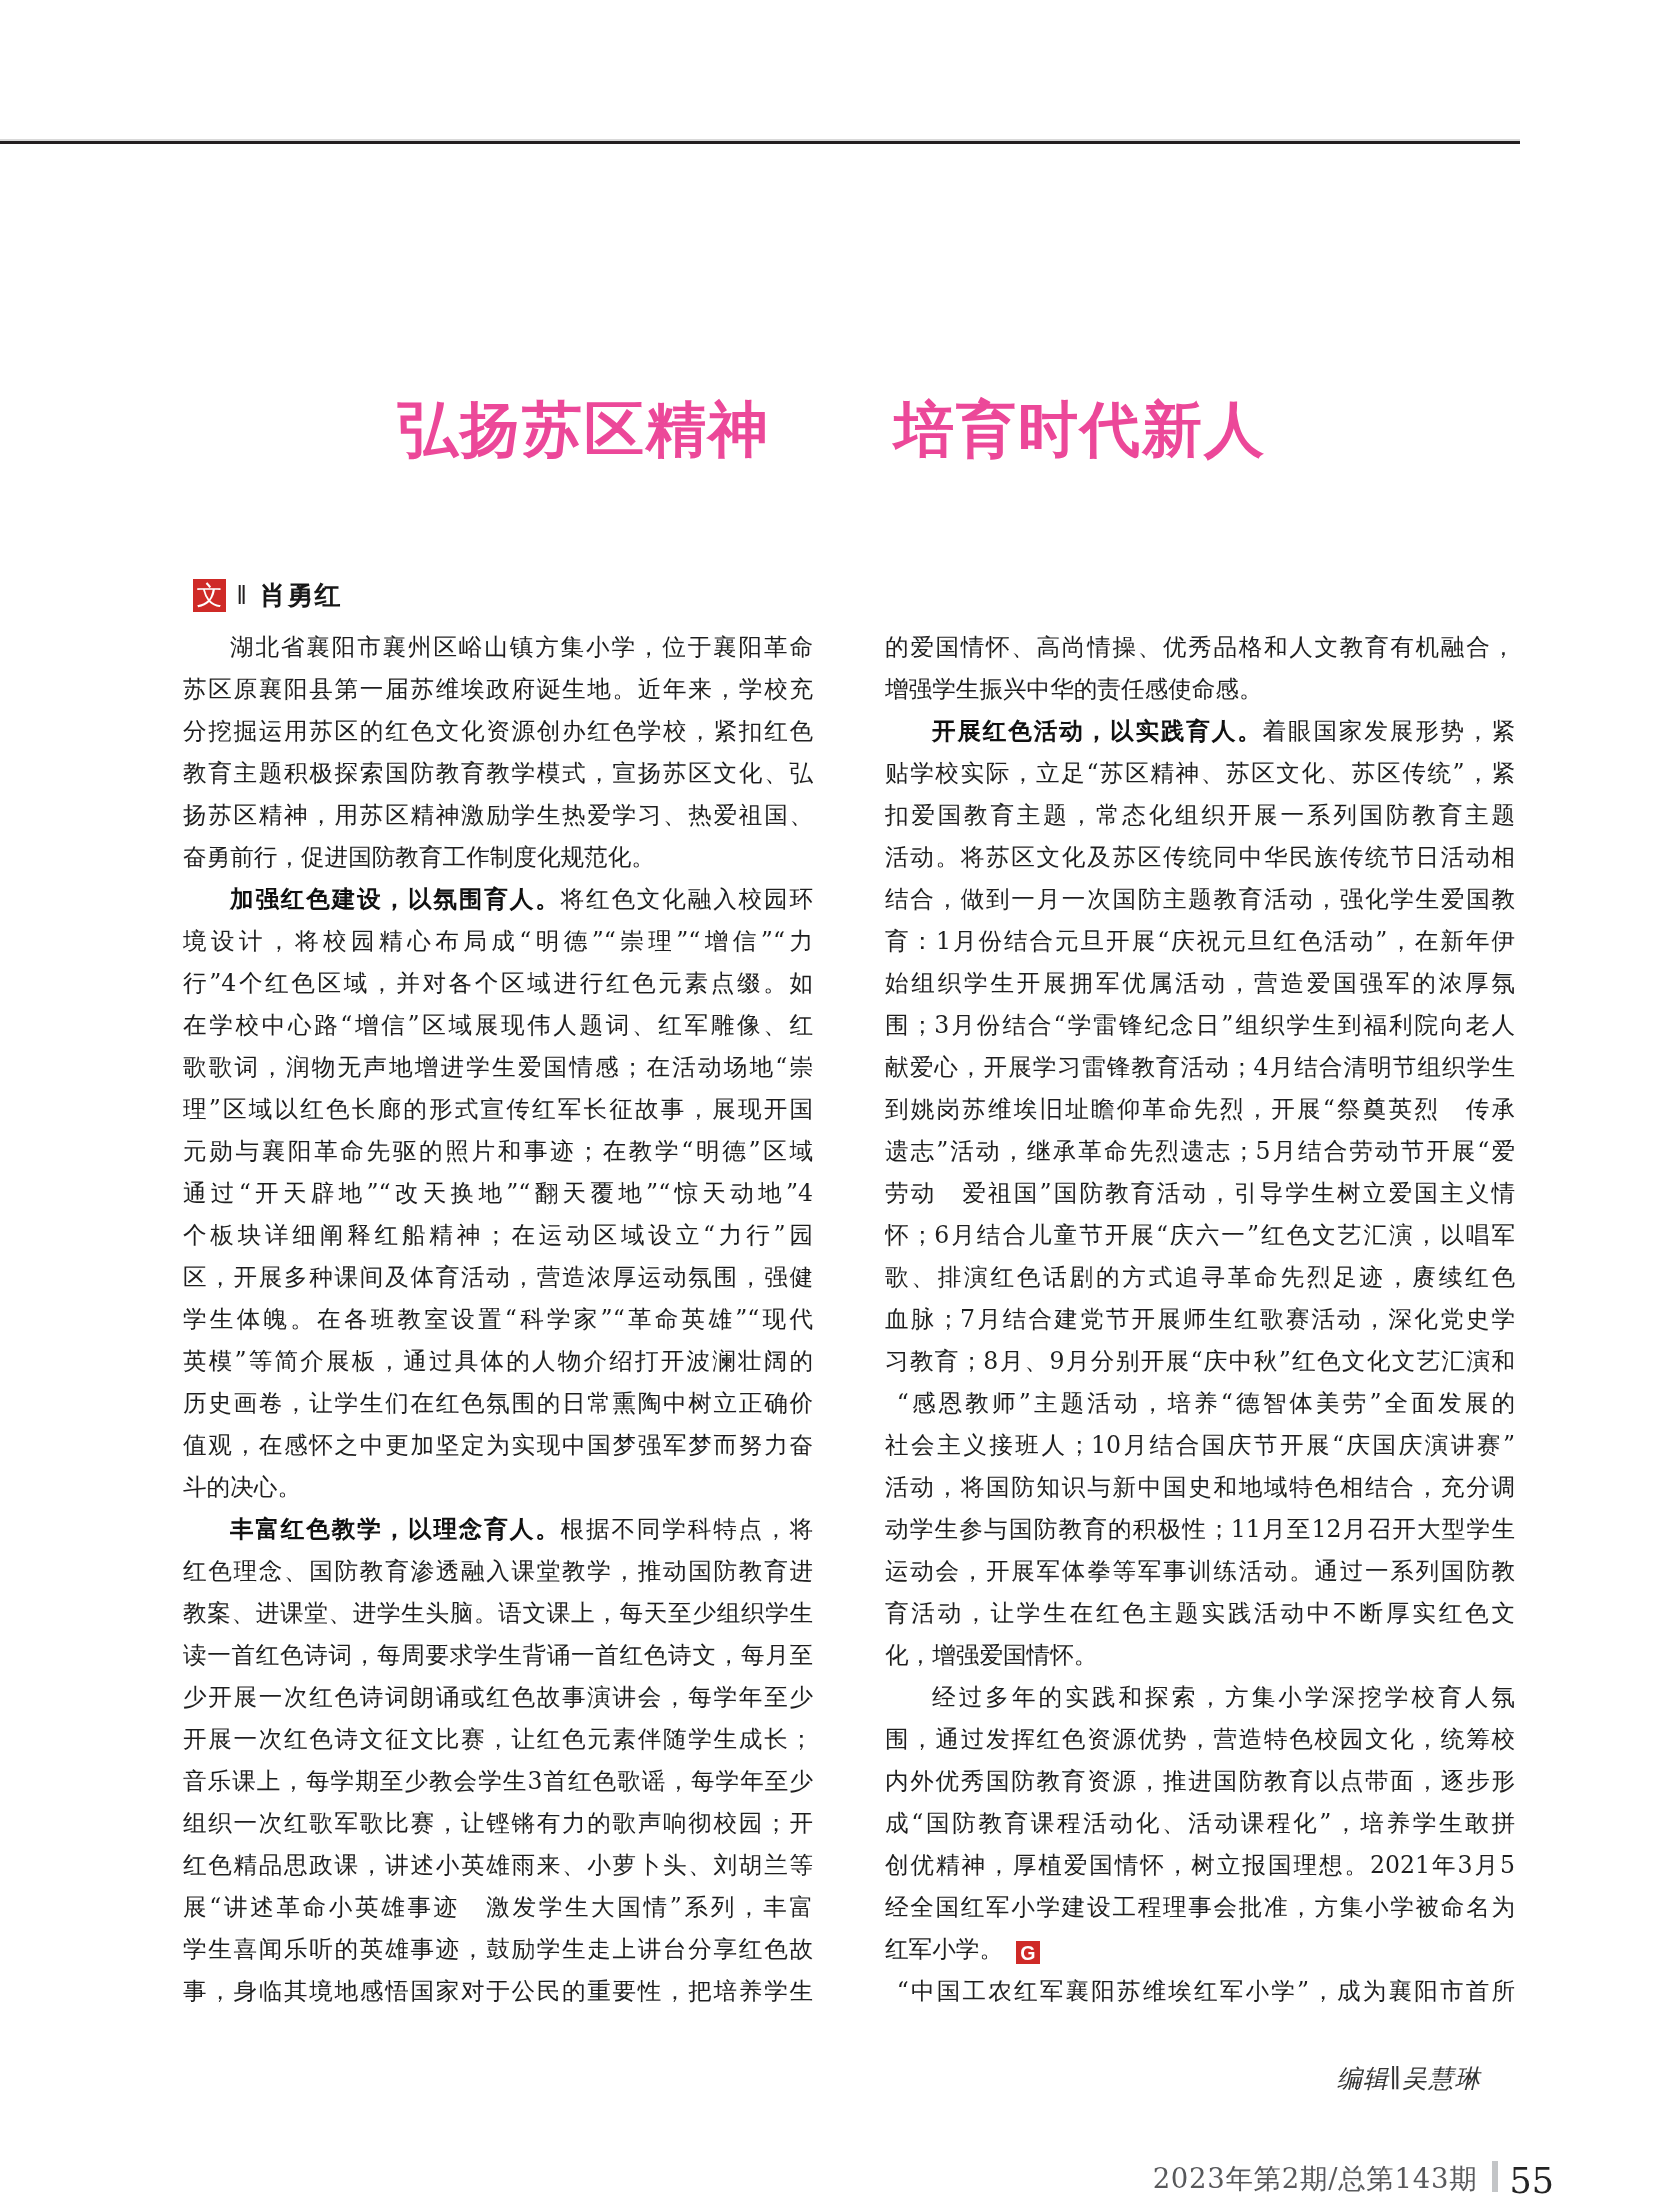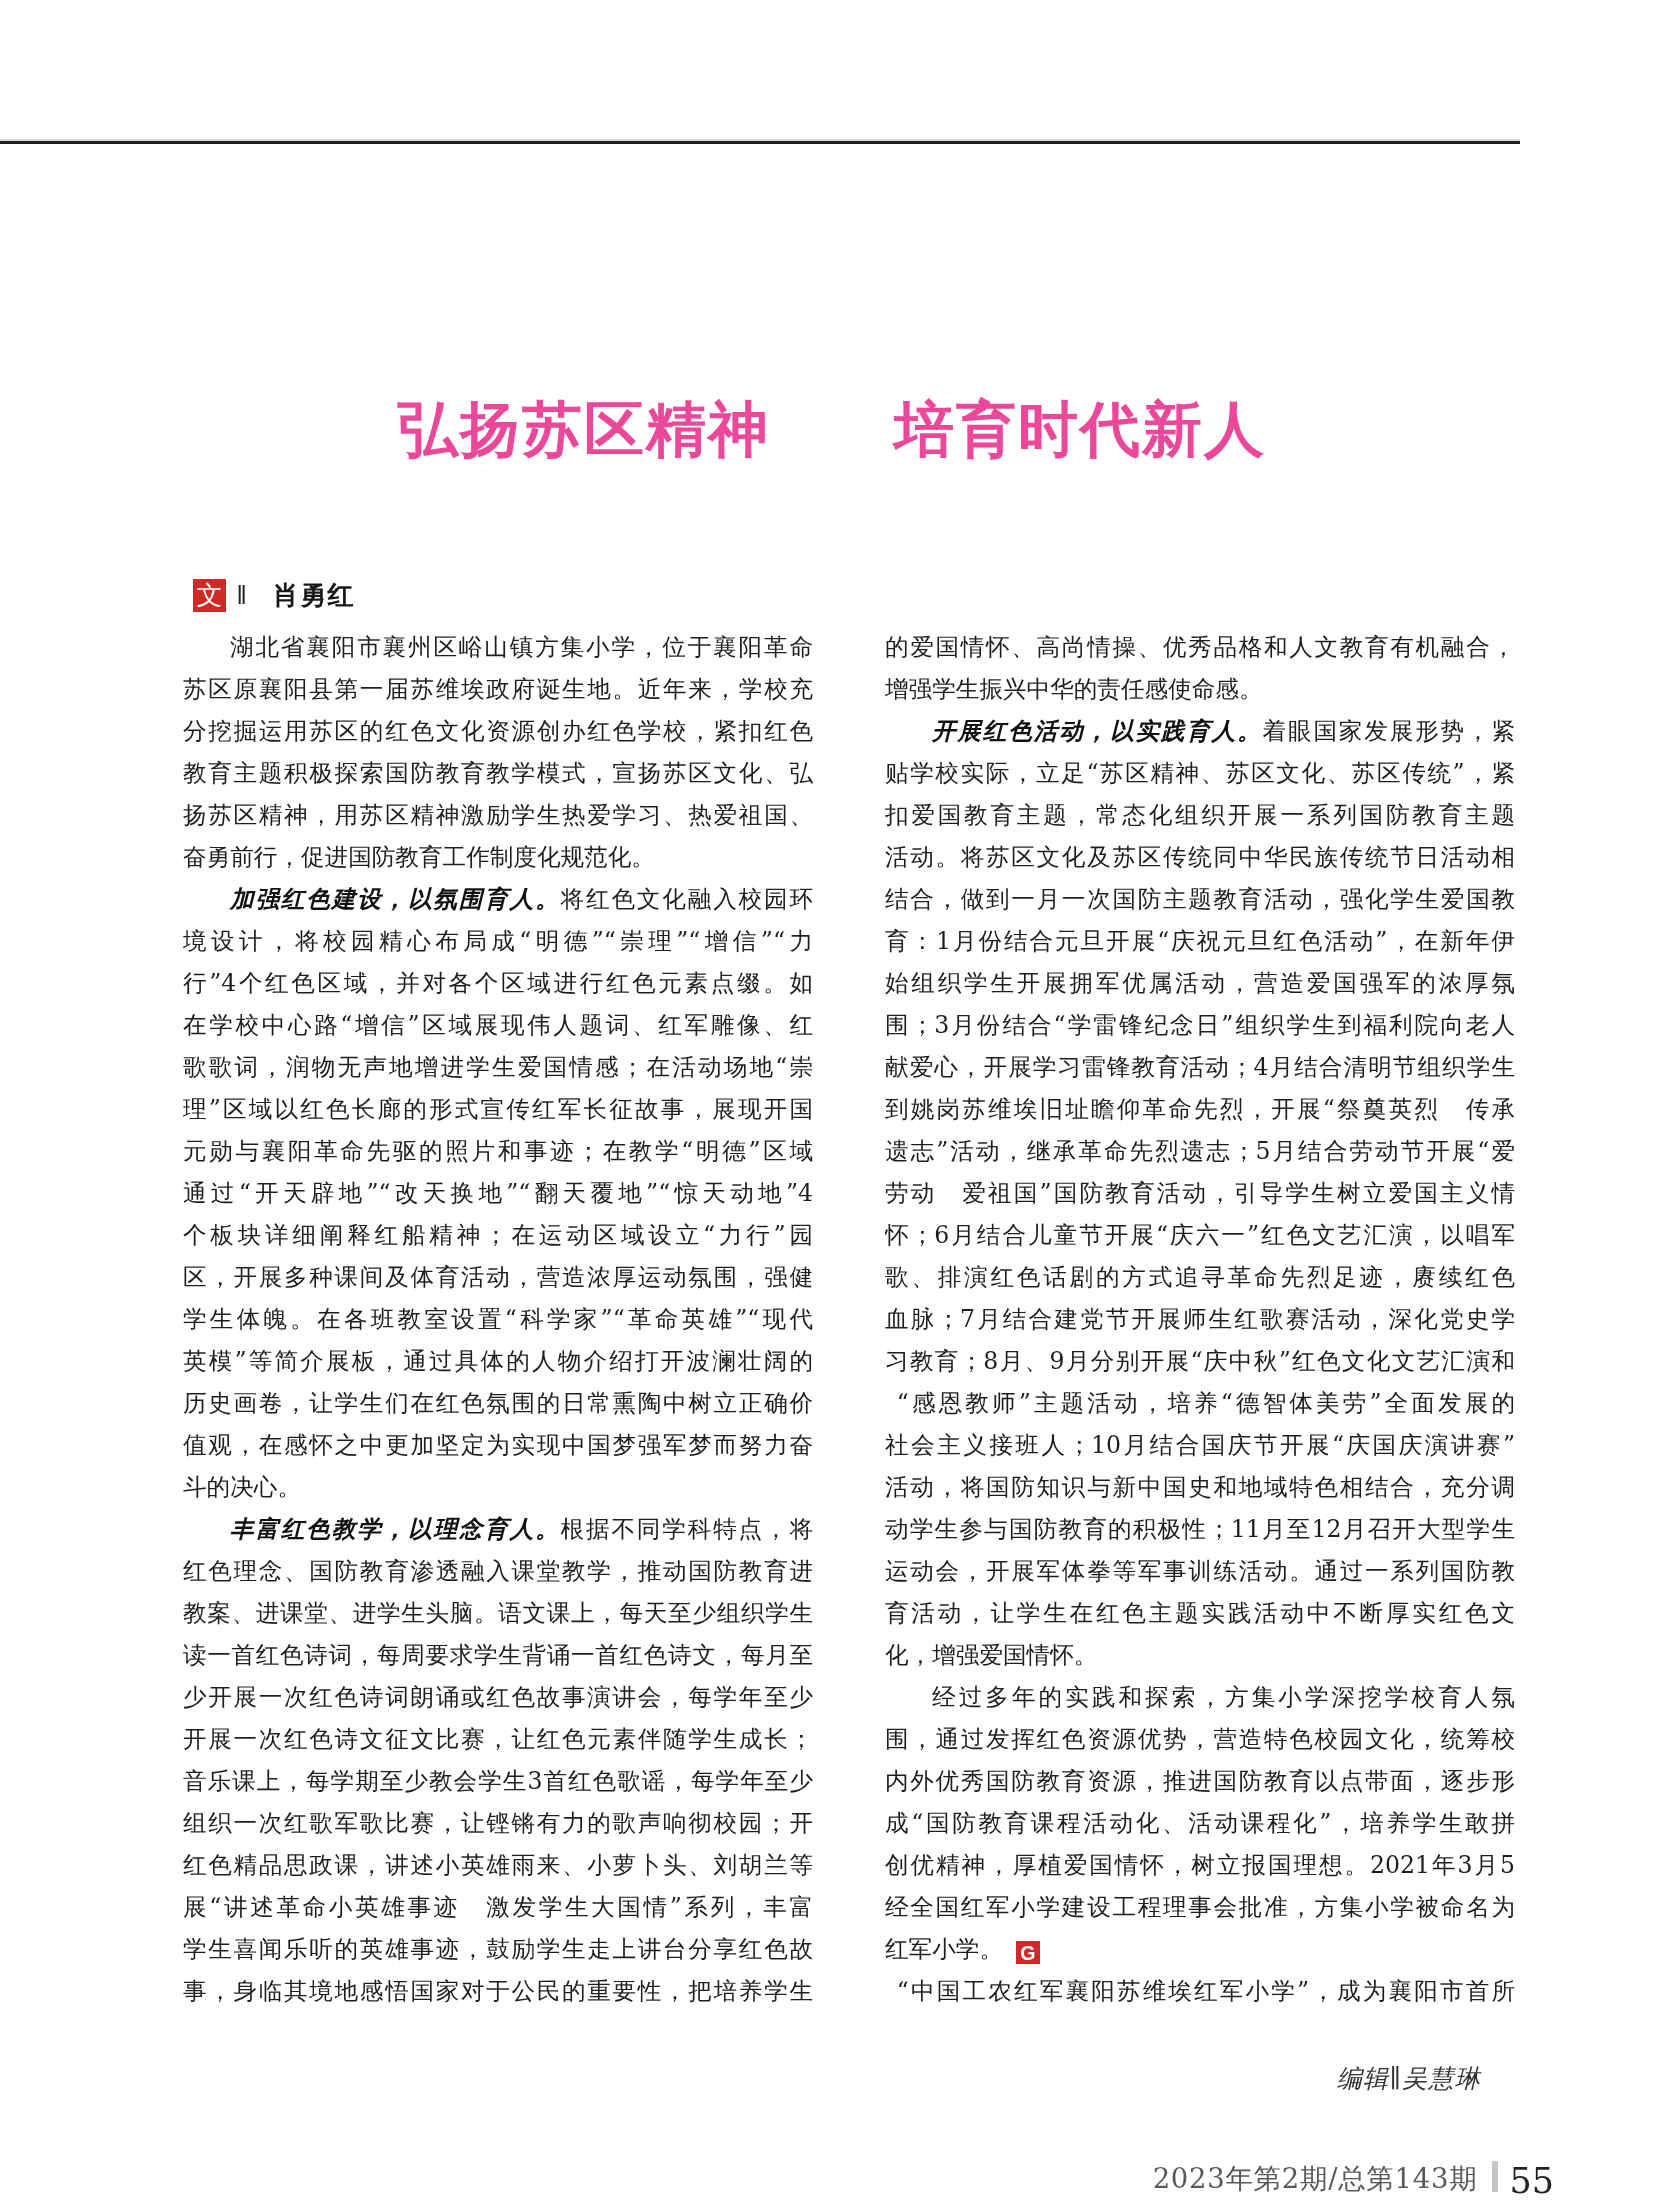--- a/index.html
+++ b/index.html
@@ -10,30 +10,30 @@
   .rule-dark{position:absolute;left:0;top:141px;width:1520px;height:3.3px;background:#231f20;}
 
   .title{position:absolute;left:92px;top:390px;width:1480px;height:79px;line-height:79px;
          text-align:center;font-family:"Liberation Sans",sans-serif;font-weight:bold;
          font-size:60px;color:#ec4899;letter-spacing:2px;white-space:nowrap;}
 
   .byline{position:absolute;left:193px;top:578px;height:34px;display:flex;align-items:center;}
   .wen-box{width:33px;height:33px;background:#cf2a27;color:#ffffff;display:flex;
            align-items:center;justify-content:center;font-size:26px;font-family:"DejaVu Serif",serif;}
   .byline-sep{margin-left:10.5px;font-size:25px;color:#231f20;font-family:"Liberation Sans",sans-serif;}
-  .byline-author{margin-left:26px;font-size:26px;font-weight:bold;color:#171717;
+  .byline-author{margin-left:13px;font-size:26px;font-weight:bold;color:#171717;
                  font-family:"Liberation Sans",sans-serif;letter-spacing:1.3px;}
 
   .col{position:absolute;top:626px;width:630px;font-size:23.6px;color:#1e1e1e;}
   .col-left{left:183px;}
   .col-right{left:857px;margin-left:28px;}
   .line{height:42px;line-height:42px;text-align:justify;text-align-last:justify;
         text-justify:inter-ideograph;overflow:hidden;}
   .line.end{text-align-last:left;}
-  .line .b{font-family:"Liberation Sans",sans-serif;font-weight:bold;color:#111111;font-style:italic;}
+  .line .b{font-family:"Liberation Sans",sans-serif;font-weight:bold;color:#111111;}
   .gbox{display:inline-flex;width:23.6px;height:23.6px;background:#cf2a27;color:#ffffff;
         align-items:center;justify-content:center;font-family:"Liberation Sans",sans-serif;
         font-weight:bold;font-size:19.6px;margin-left:13px;vertical-align:-2.6px;}
 
   .editor{position:absolute;left:857px;top:2062px;width:624px;text-align:right;
           font-size:25px;font-style:italic;color:#333333;letter-spacing:1.3px;}
 
   .footer{position:absolute;top:2161px;right:110px;display:flex;align-items:flex-start;}
   .footer-issue{font-size:27.5px;color:#58595b;letter-spacing:0.7px;}
   .footer-bar{width:5.9px;height:31px;background:#c3c5c7;margin:0 11.8px 0 14.4px;}

